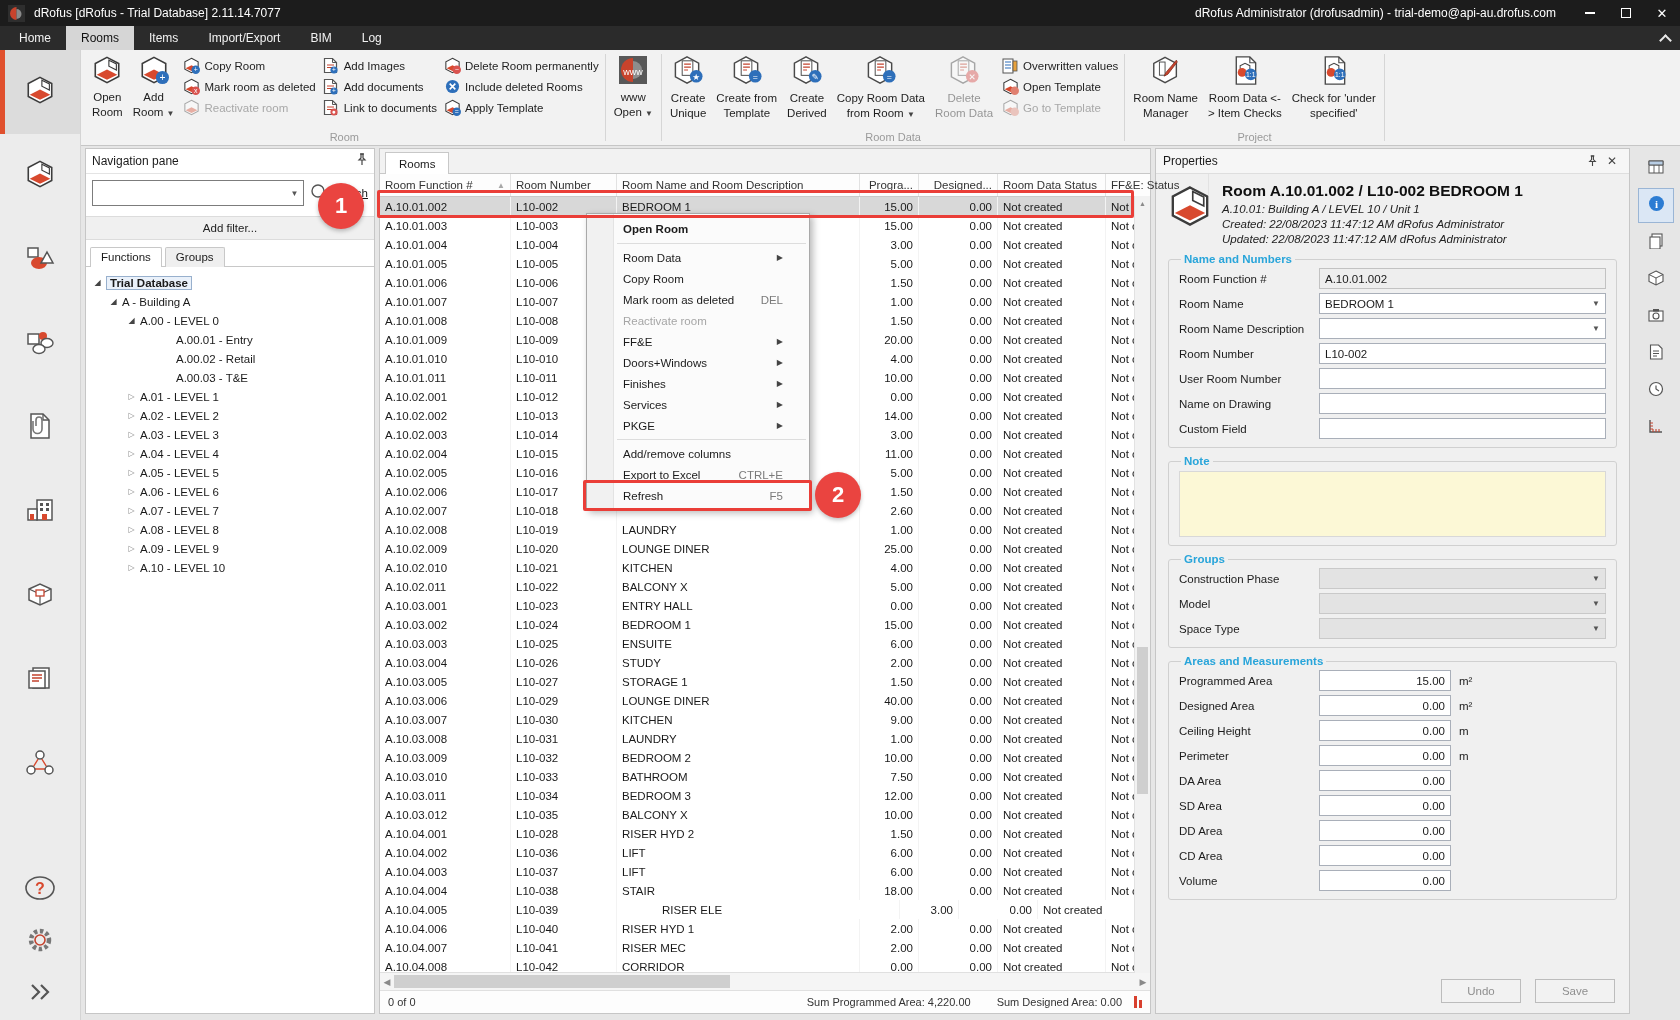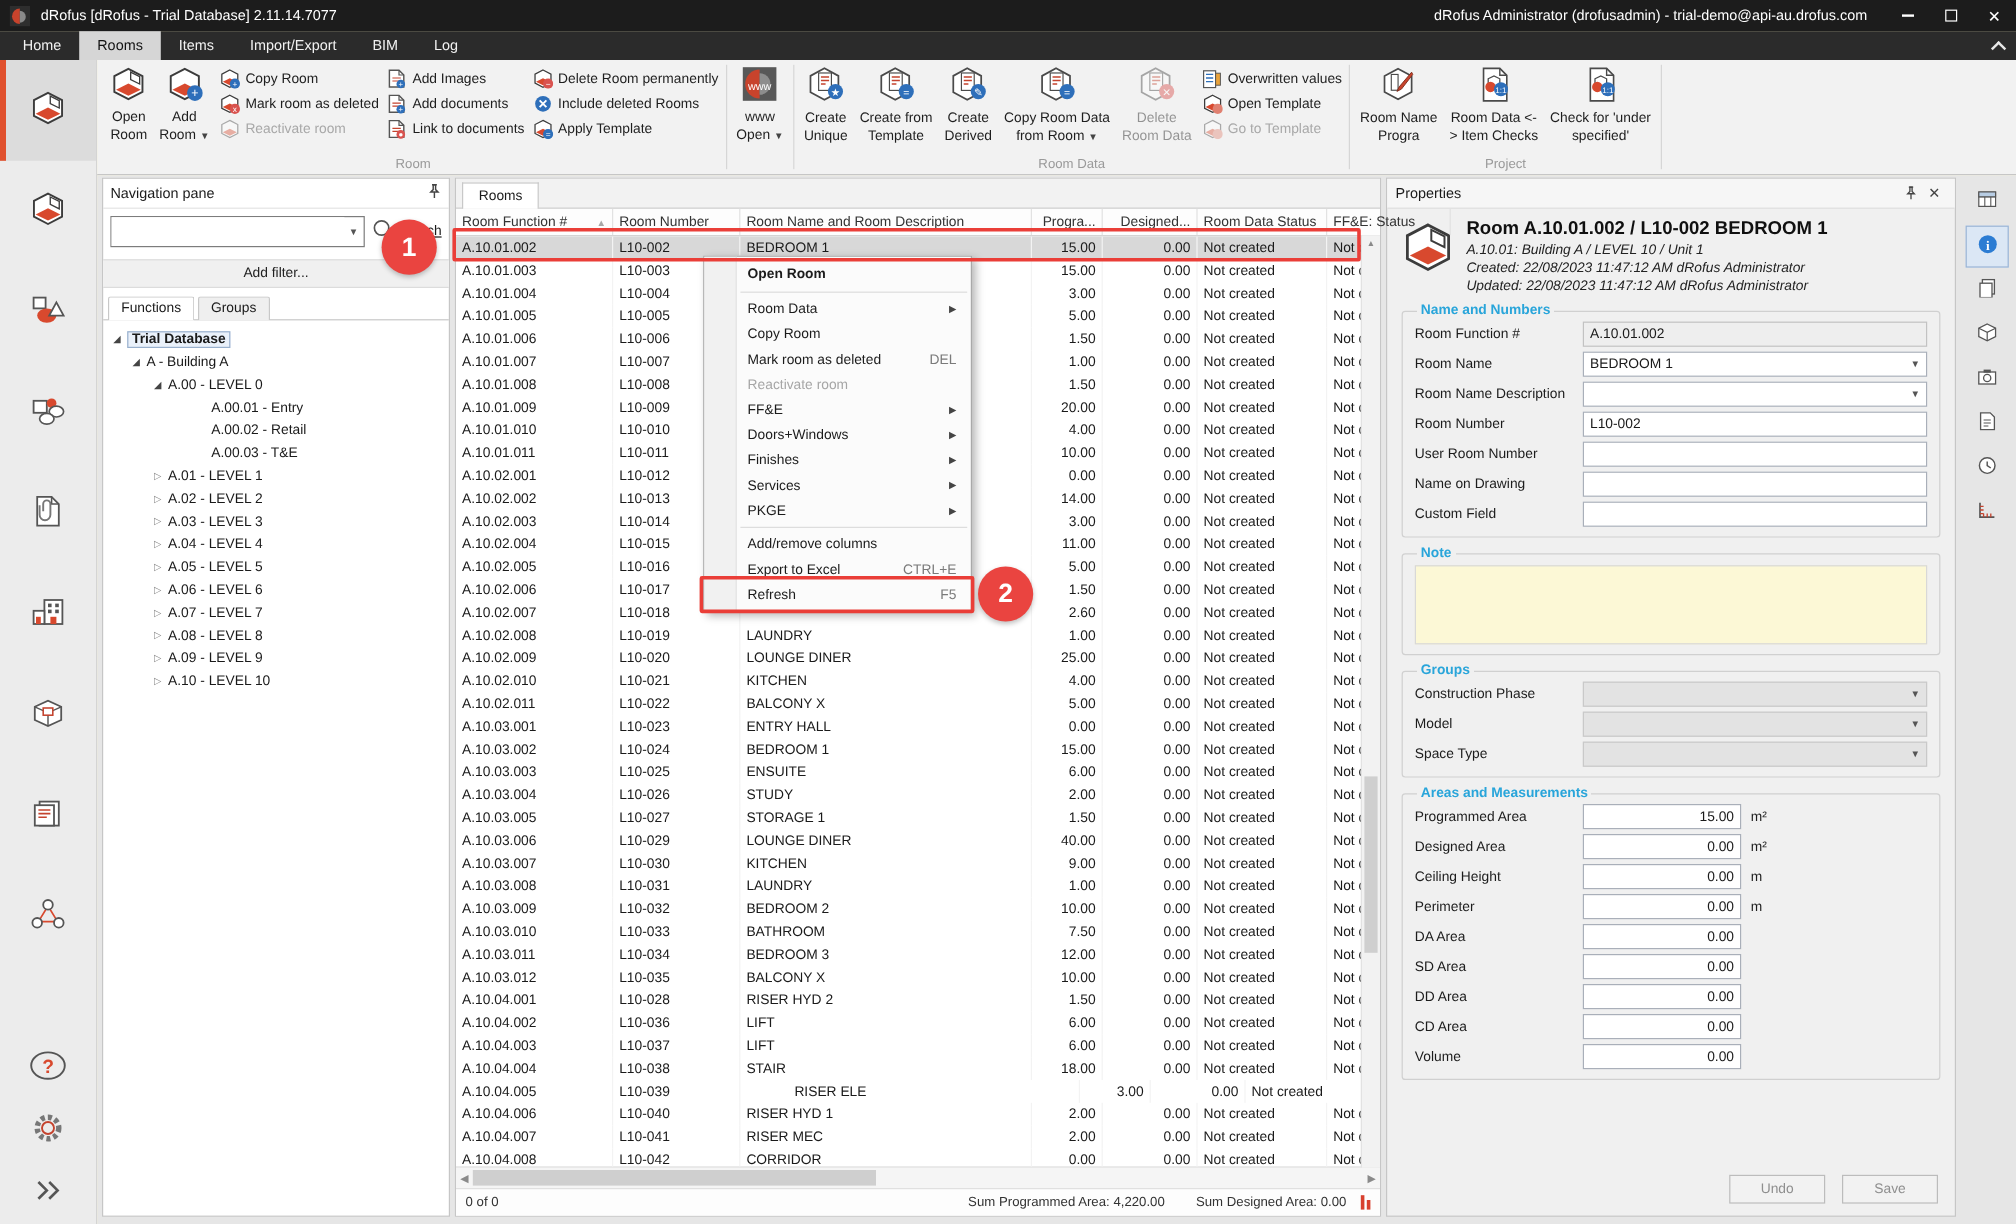--- a/index.html
+++ b/index.html
@@ -121,21 +121,21 @@
   .pbtn{width:78px;height:22px;background:#f2f2f2;border:1px solid #bcbcbc;color:#8f8f8f;display:flex;align-items:center;
         justify-content:center;font-size:11.5px;cursor:default;}
   
   .rightstrip{width:40px;margin:2px 4px 6px 6px;display:flex;flex-direction:column;padding-top:2px;}
   .rs-item{height:33px;display:flex;align-items:center;justify-content:center;border:1px solid transparent;margin:1px 2px;}
   .rs-item.active{background:#dbe7f5;border-color:#9ab5d5;}
   
   .ctxmenu{position:absolute;left:586px;top:213px;width:222px;background:#fbfbfb;border:1px solid #a9a9a9;
            box-shadow:3px 3px 7px rgba(0,0,0,.28);padding:3px 0;z-index:40;}
   .ctxmenu::before{content:"";position:absolute;left:0;top:0;bottom:0;width:26px;background:#f1f1f1;border-right:1px solid #e3e3e3;}
-  .cm-item{position:relative;height:21px;display:flex;align-items:center;padding:0 12px 0 36px;font-size:11.5px;color:#1b1b1b;cursor:default;}
+  .cm-item{position:relative;height:21px;display:flex;align-items:center;padding:0 26px 0 36px;font-size:11.5px;color:#1b1b1b;cursor:default;}
   .cm-item.bold{font-weight:bold;height:23px;}
   .cm-item.disabled{color:#a6a6a6;}
   .cm-sc{margin-left:auto;color:#7a7a7a;padding-left:18px;}
   .cm-sub{margin-left:auto;color:#444;font-size:8px;}
   .cm-sep{height:1px;background:#ddd;margin:3px 3px 3px 30px;position:relative;}
   
   .ann-circle{position:absolute;width:46px;height:46px;border-radius:50%;background:#ea4440;color:#fff;font-size:22px;font-weight:bold;
               display:flex;align-items:center;justify-content:center;z-index:60;box-shadow:0 2px 4px rgba(0,0,0,.25);}
   .ann-box{position:absolute;border:3px solid #ea3e38;z-index:55;border-radius:2px;box-sizing:border-box;pointer-events:none;}
   #ann1{left:318px;top:183px;}
@@ -531,21 +531,21 @@
         <div class="rgroup">
           <div class="rg-content">
             <span id="project-big" style="display:flex;">
                 <div class="bigbtn">
                   <span><svg width="32" height="31" viewBox="0 0 34 32">
                       <polygon points="16,2 28,8.5 28,22.5 16,29 4,22.5 4,8.5" fill="#fff" stroke="#4a4a4a" stroke-width="1.5"></polygon>
                       <rect x="10" y="7" width="6" height="14" fill="#fff" stroke="#4a4a4a" stroke-width="1"></rect>
                       <path d="M28 5 L17 18 L15 22 L19 20 L29 7 Z" fill="#c8432c" stroke="#7a2a1a" stroke-width="0.8"></path>
                     </svg></span>
                   <span class="cap">Room Name</span>
-                  <span class="cap">Progra</span>
+                  <span class="cap">Manager</span>
                 </div>
                 <div class="bigbtn">
                   <span><svg width="30" height="31" viewBox="0 0 30 32">
                       <path d="M6 2 h14 l6 6 v22 h-20 z" fill="#fff" stroke="#4a4a4a" stroke-width="1.4"></path>
                       <path d="M20 2 v6 h6" fill="none" stroke="#4a4a4a" stroke-width="1.2"></path>
                       <path d="M10 11 l5-2.5 5 2.5 v5 l-5 2.5 -5-2.5 z" fill="none" stroke="#4a4a4a" stroke-width="1.1"></path>
                       <circle cx="12" cy="18" r="4.5" fill="#d8492e"></circle>
                       <circle cx="21" cy="20" r="6" fill="#2e6fba"></circle>
                       <text x="21" y="23" font-size="7" fill="#fff" text-anchor="middle" font-family="Liberation Sans">1:1</text>
                     </svg></span>

